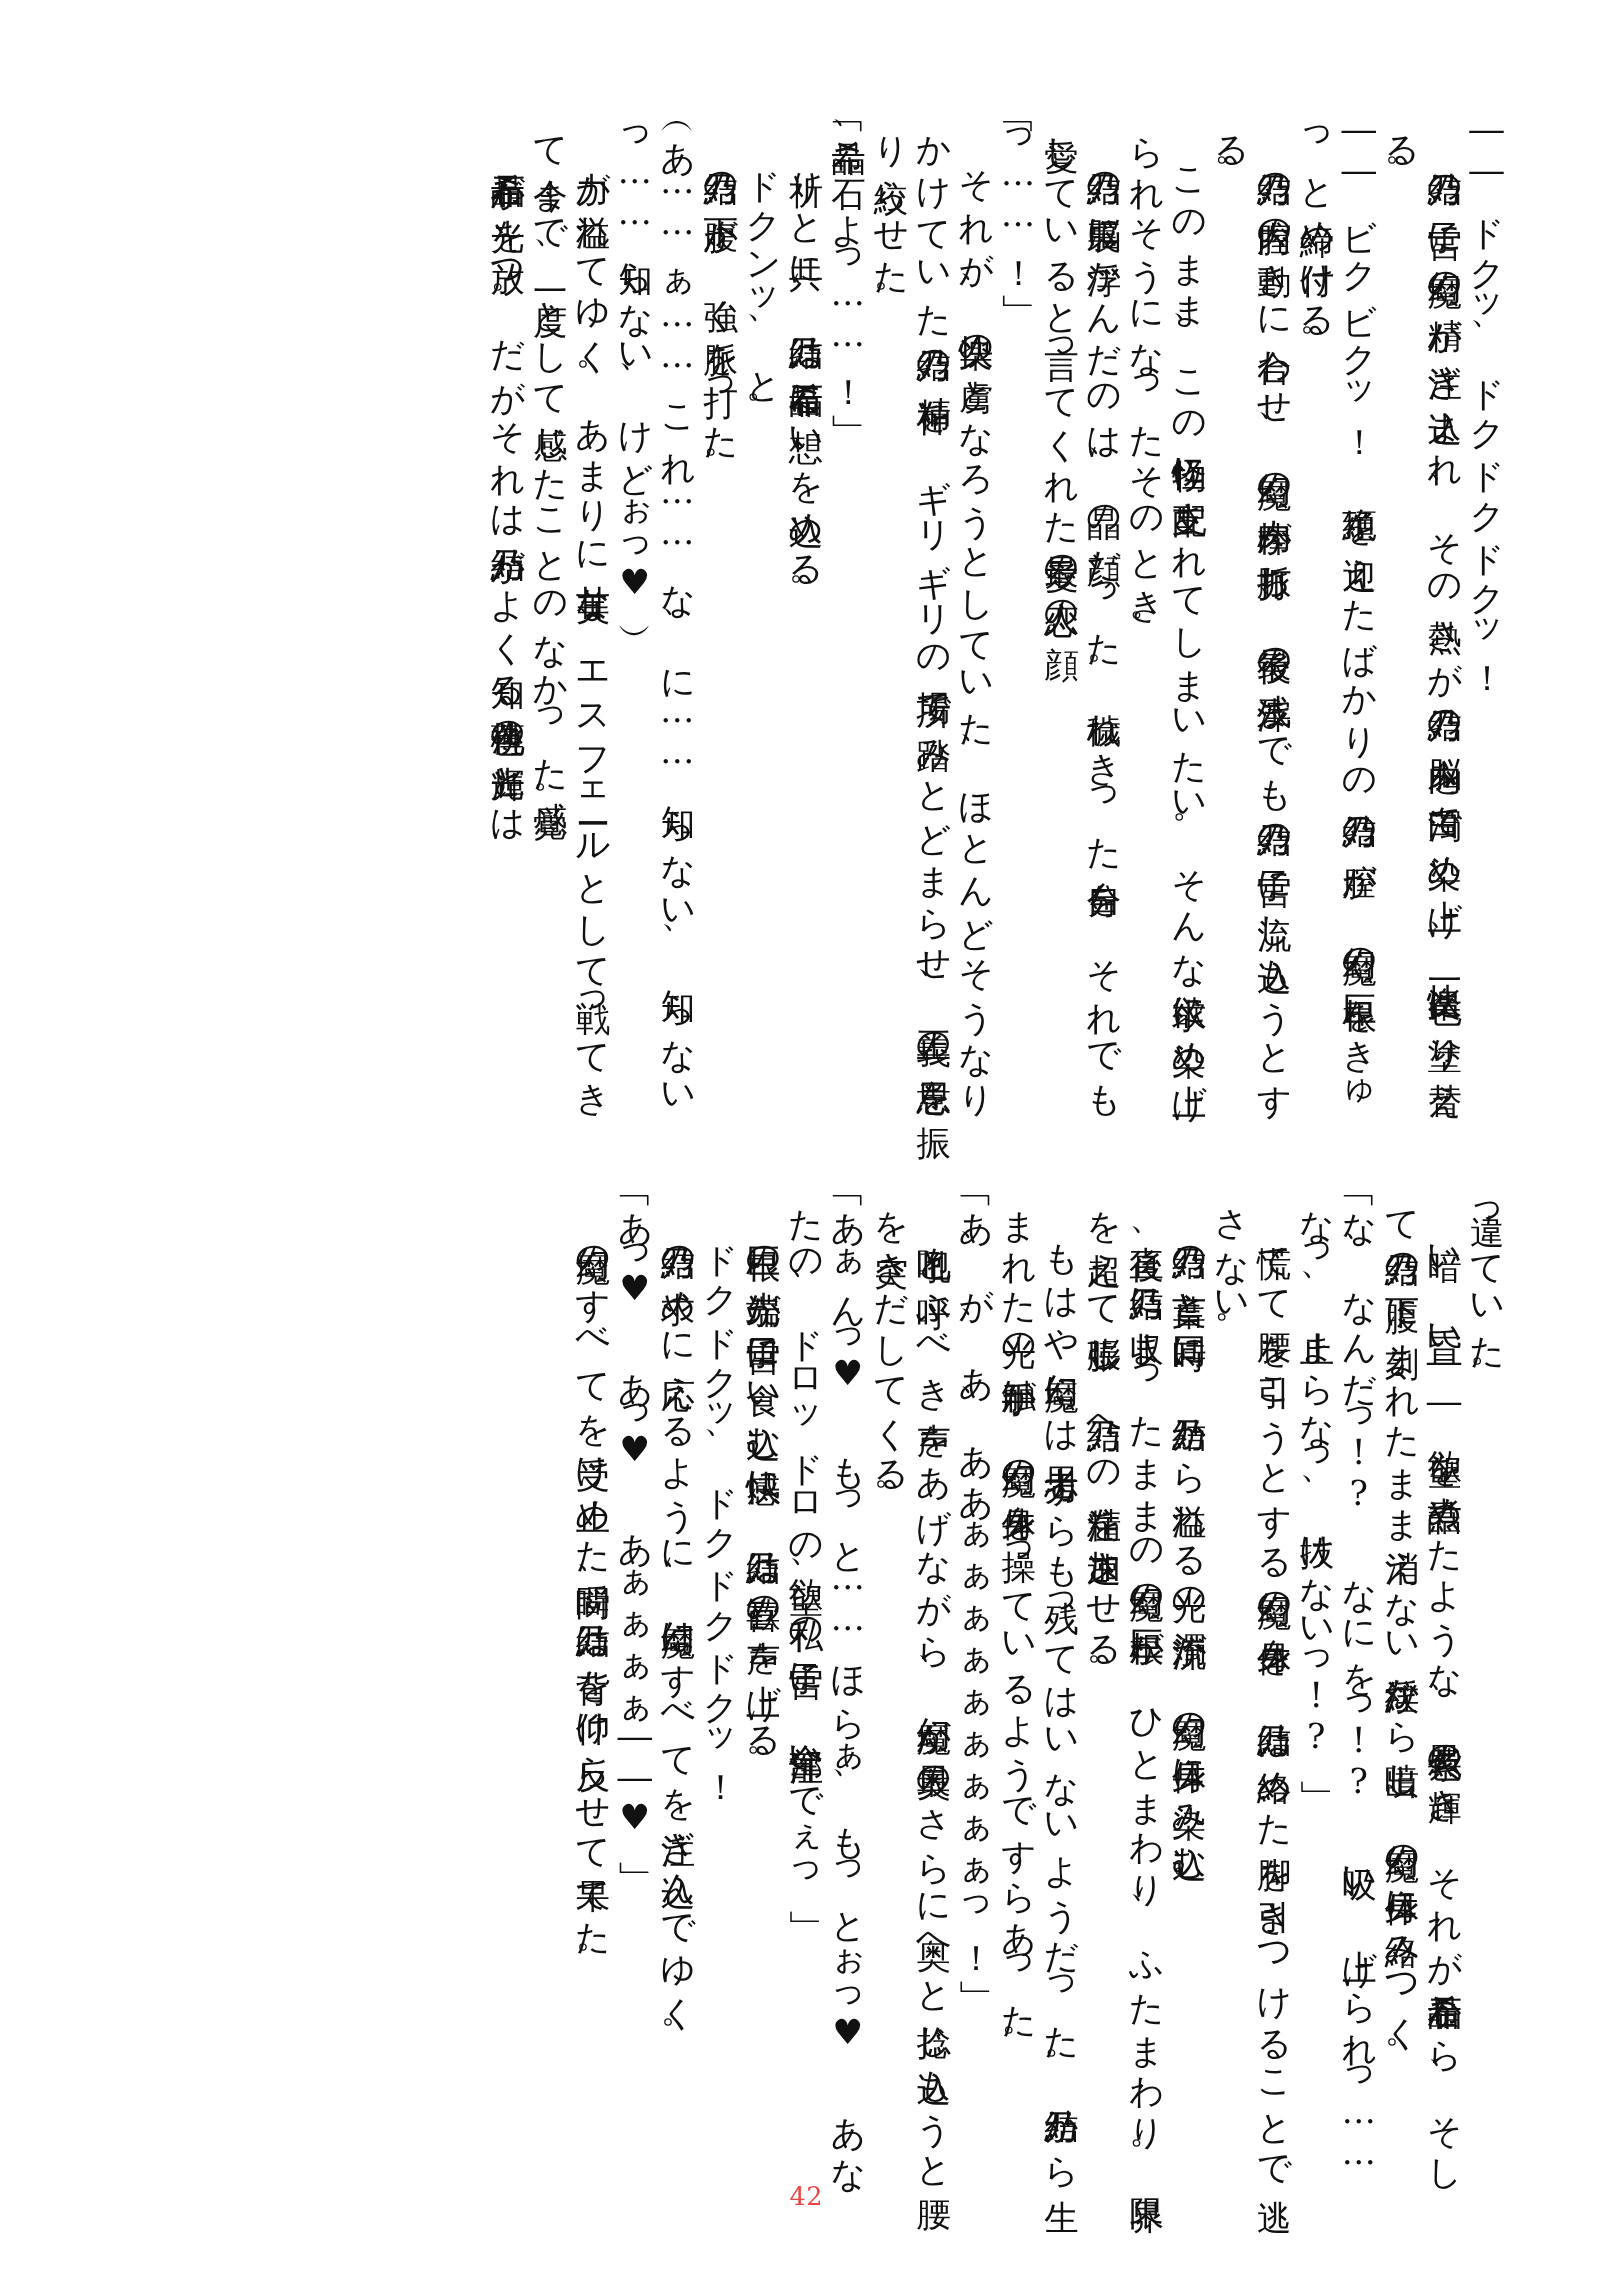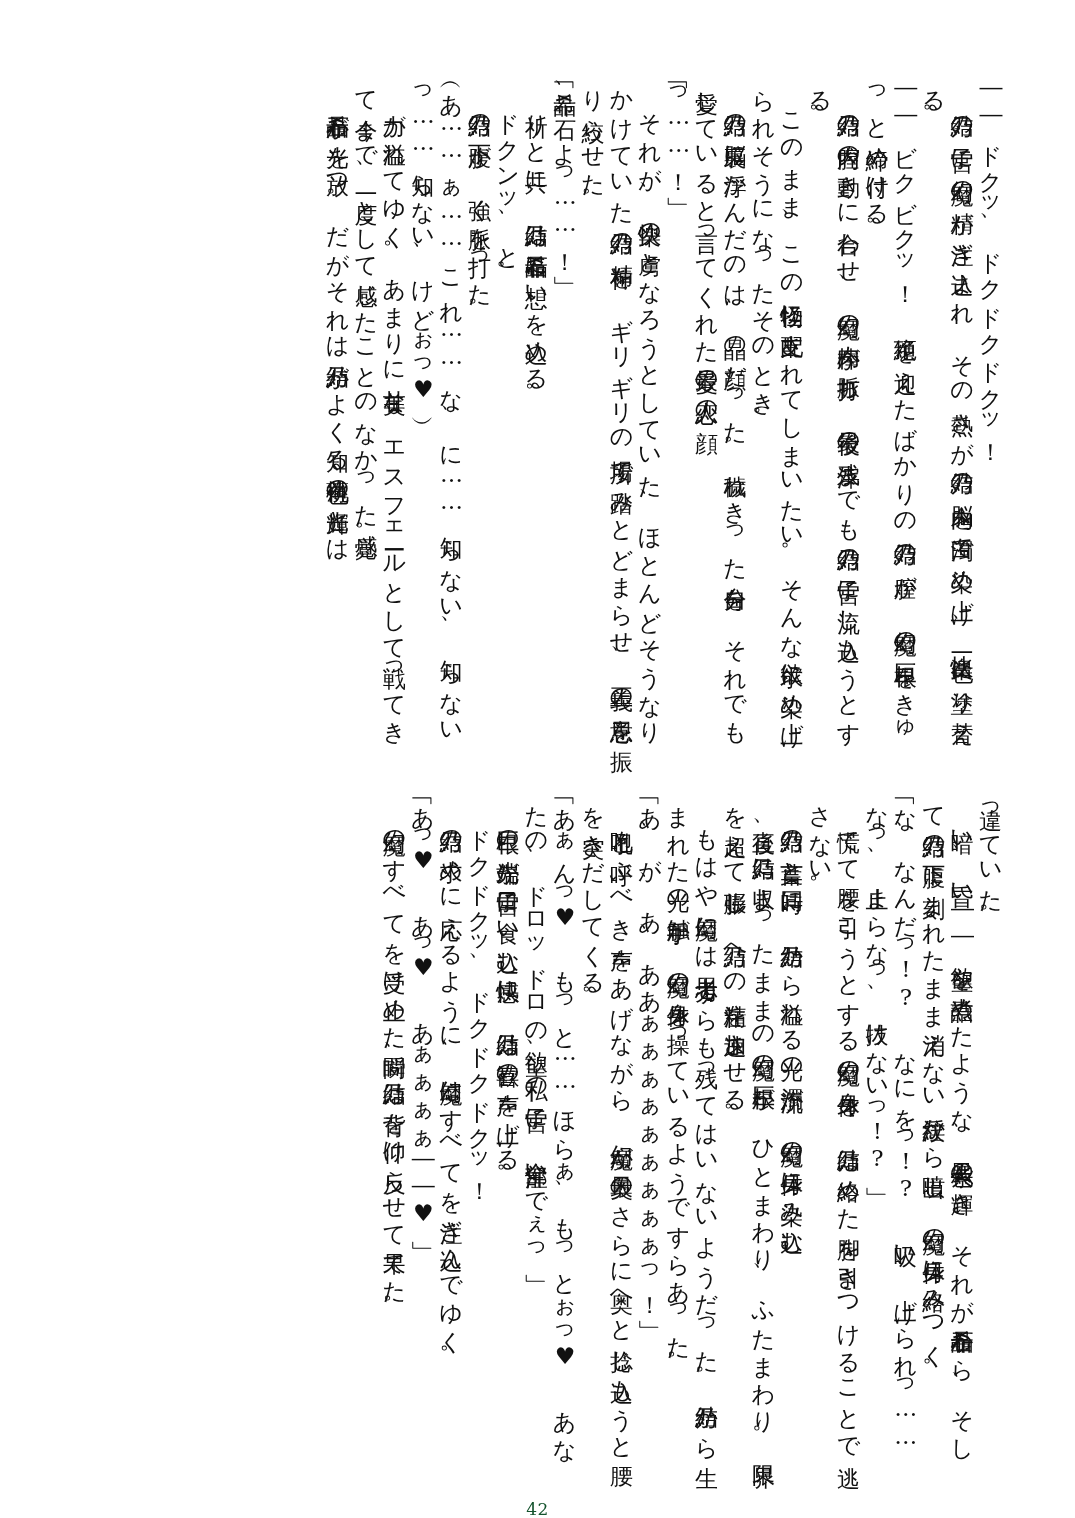--- a/index.html
+++ b/index.html
@@ -60,23 +60,22 @@
     text-indent: 0;
   }
 
   .pagenum {
     position: absolute;
     left: 50%;
     transform: translateX(-50%);
     top: 1455px;
     font-size: 17px;
     font-family: "DejaVu Serif", "Liberation Serif", serif;
-    color: #14532d;
+    color: #ef4444;
     letter-spacing: 0.02em;
-    margin-top: 44px;
   }
 </style>
 </head>
 <body>
 
 <div class="page">
 
   <div class="vblock block-upper">
     <p class="noindent">――ドクッ、ドクドクドクッ！</p>
     <p>結乃の子宮に幻魔の精が注ぎ込まれ、その熱さが結乃の脳内を白濁で染め上げ、快楽一色に塗り替える。</p>

